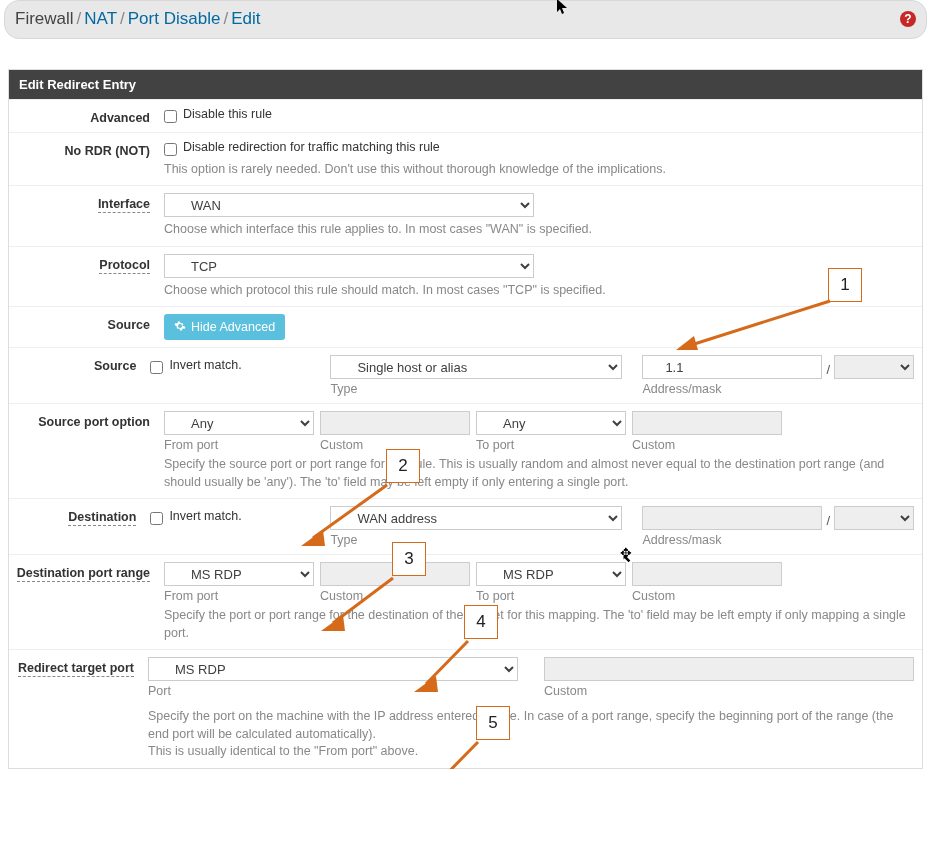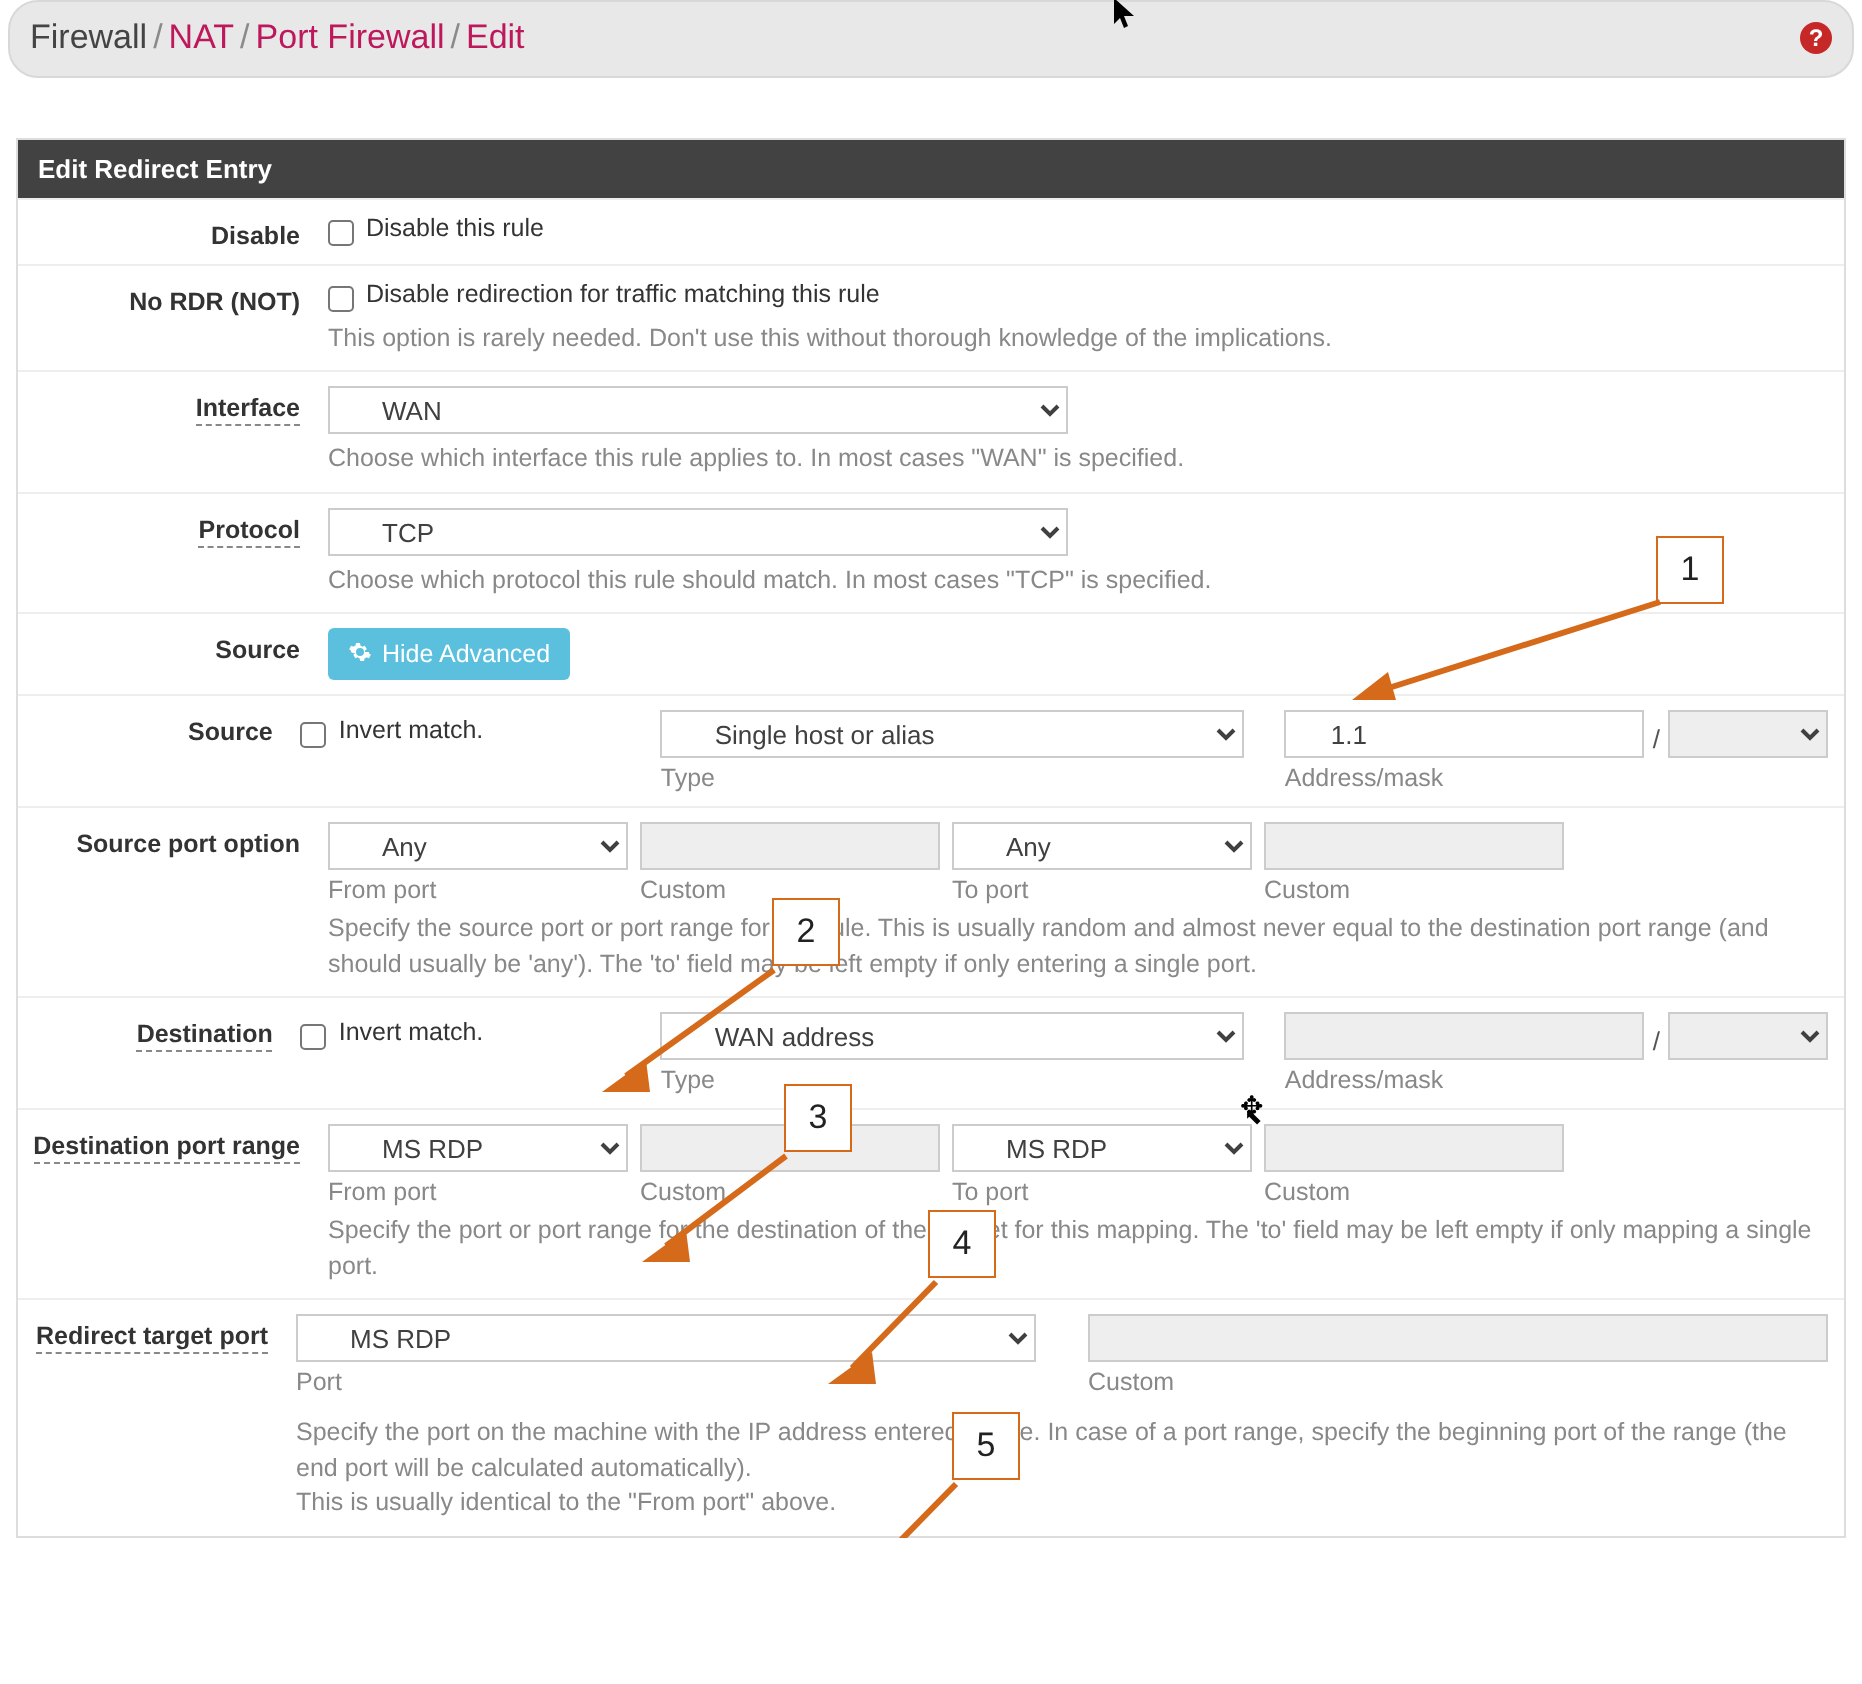--- a/index.html
+++ b/index.html
@@ -1,20 +1,20 @@
 <!DOCTYPE html>
 <html><head>
 <meta charset="utf-8">
 <style>
   * { box-sizing: border-box; margin: 0; padding: 0; }
   body { font-family: "Helvetica Neue", Arial, sans-serif; font-size: 13px; color: #333; width: 931px; background: #fff; position: relative; }
   .breadcrumb-bar { background: #e8e8e8; border: 1px solid #d8d8d8; border-radius: 15px; padding: 8px 10px 9px; margin: 0 4px 0 4px; display: flex; align-items: center; position: relative; }
   .breadcrumb-bar .bc { font-size: 17px; }
   .breadcrumb-bar .bc.first { color: #444; }
-  .breadcrumb-bar .bc.link { color: #be185d; text-decoration: none; }
+  .breadcrumb-bar .bc.link { color: #0369a1; text-decoration: none; }
   .breadcrumb-bar .sep { color: #8a8a8a; margin: 0 3px; font-size: 17px; }
   .help-icon { position: absolute; right: 10px; top: 10px; width: 16px; height: 16px; border-radius: 50%; background: #c62828; color: #fff; font-size: 12px; font-weight: bold; text-align: center; line-height: 16px; cursor: pointer; }
   .panel { margin: 30px 8px 0 8px; border: 1px solid #ddd; }
   .panel-heading { background: #424242; color: #fff; font-weight: bold; padding: 7px 10px; font-size: 13px; }
   .form-row { display: flex; align-items: flex-start; padding: 7px 8px 7px 0; border-top: 1px solid #eee; }
   .form-row:first-of-type { border-top: none; }
   .row-label { width: 155px; text-align: right; padding-right: 14px; padding-top: 4px; font-weight: bold; font-size: 12.5px; color: #333; }
   .row-label.underline span { border-bottom: 1px dashed #888; padding-bottom: 1px; }
   .row-body { flex: 1; }
   .help-text { color: #888; font-size: 12.5px; margin-top: 4px; line-height: 1.4; }
@@ -38,31 +38,31 @@
   .cursor-pointer { position: absolute; font-size: 15px; color: #000; pointer-events: none; }
 </style>
 </head>
 <body>
 
 <div class="breadcrumb-bar">
   <span class="bc first">Firewall</span>
   <span class="sep">/</span>
   <a href="#" class="bc link">NAT</a>
   <span class="sep">/</span>
-  <a href="#" class="bc link">Port Firewall</a>
+  <a href="#" class="bc link">Port Disable</a>
   <span class="sep">/</span>
   <a href="#" class="bc link">Edit</a>
   <span class="help-icon">?</span>
 </div>
 
 <div class="panel">
   <div class="panel-heading">Edit Redirect Entry</div>
 
   <div class="form-row">
-    <div class="row-label"><span>Disable</span></div>
+    <div class="row-label"><span>Advanced</span></div>
     <div class="row-body">
       <label class="chk-label">
         <input type="checkbox" style="">
         <span>Disable this rule</span>
       </label>
     </div>
   </div>
 
   <div class="form-row">
     <div class="row-label"><span>No RDR (NOT)</span></div>

